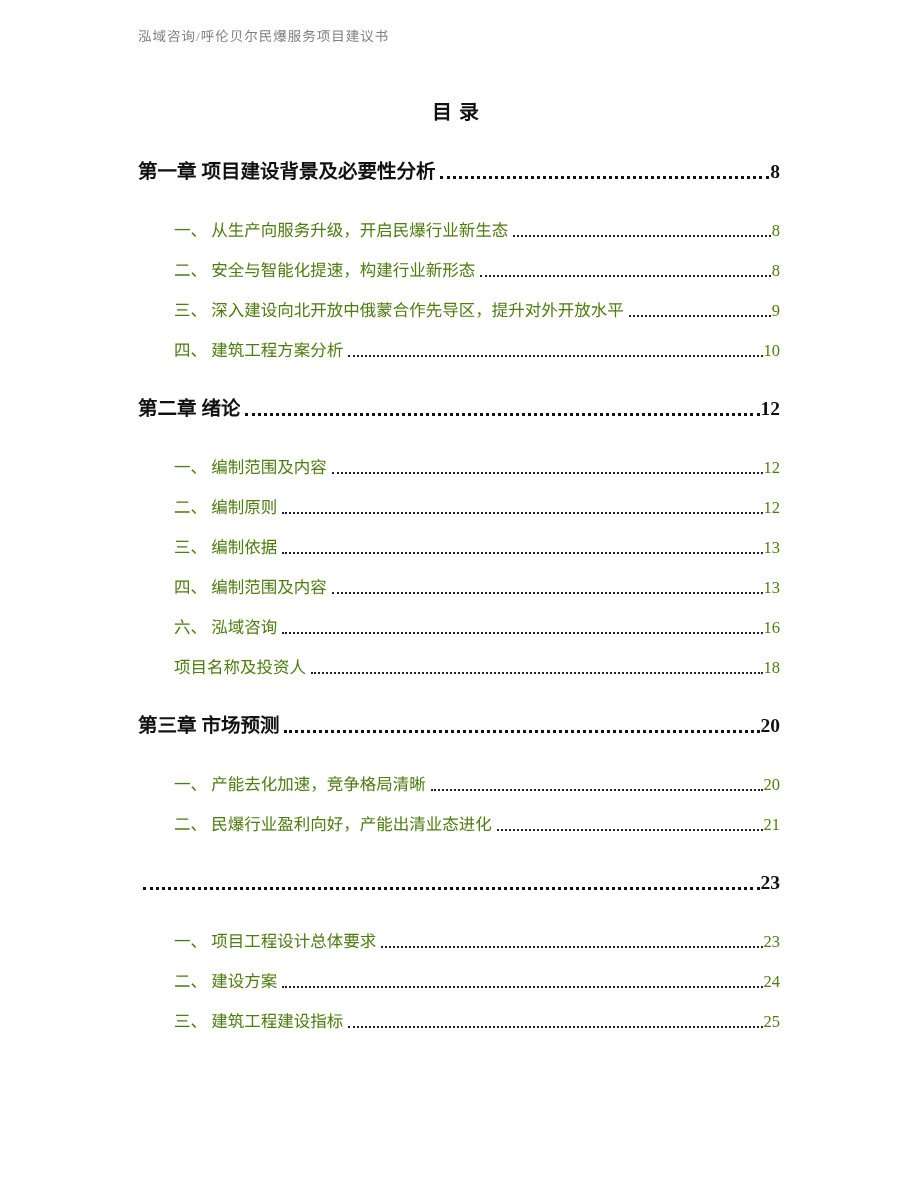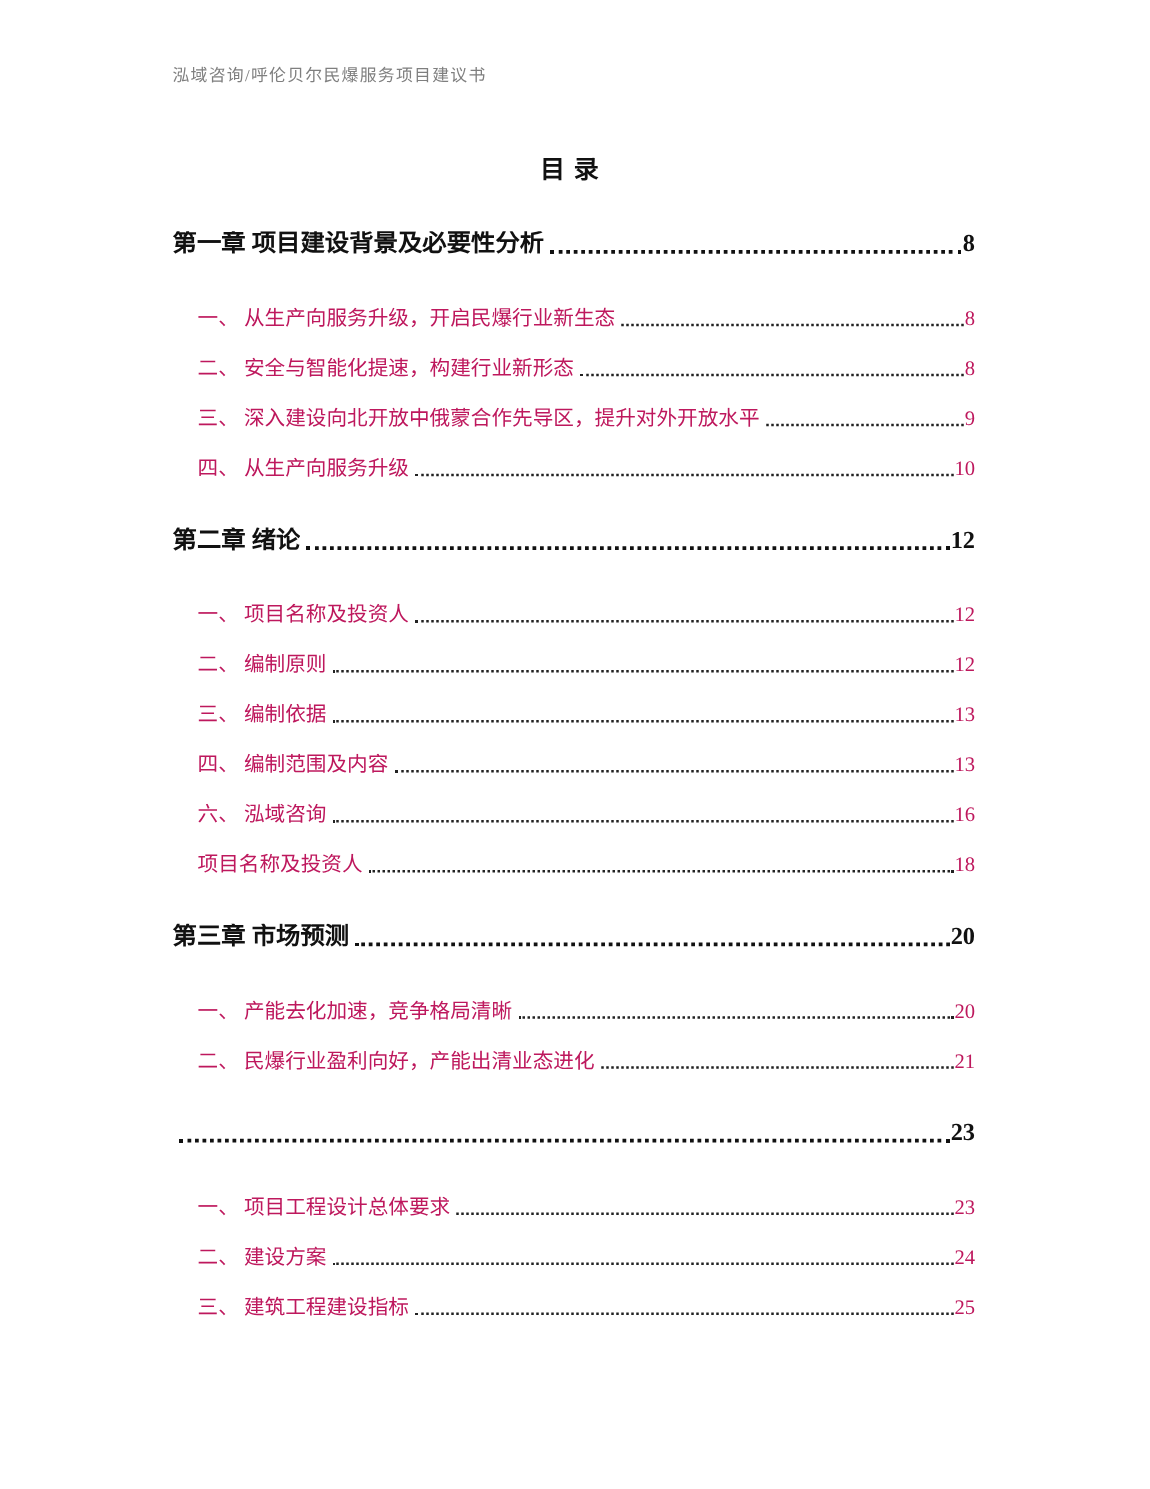--- a/index.html
+++ b/index.html
@@ -7,21 +7,21 @@
     padding: 0;
     background: #ffffff;
   }
   .page {
     position: relative;
     width: 820px;
     height: 1191px;
     margin: 0 auto;
     background: #ffffff;
     box-sizing: border-box;
-    padding: 52px 90px 0 88px;
+    padding: 28px 90px 0 88px;
     font-family: "Liberation Serif", "DejaVu Serif", serif;
     color: #1a1a1a;
     overflow: hidden;
   }
   .doc-header {
     font-size: 13.5px;
     line-height: 18px;
     color: #7f7f7f;
     letter-spacing: 1px;
   }
@@ -55,22 +55,22 @@
     line-height: 21px;
     font-weight: bold;
     color: #111111;
     margin: 16px 0 40px 0;
   }
   .row.chapter .leader { border-bottom: 3px dotted #111111; }
   .row.sub {
     font-size: 16.5px;
     line-height: 18px;
     font-weight: normal;
-    color: #be185d;
-    margin: 0 0 22px 20px;
+    color: #4d7c0f;
+    margin: 0 0 22px 36px;
   }
   .row.sub .leader { border-bottom: 2.5px dotted #222222; }
 </style>
 </head>
 <body>
 
 <main class="page">
 
   <div class="doc-header">
     <span>泓域咨询/呼伦贝尔民爆服务项目建议书</span>
@@ -94,32 +94,32 @@
       <span class="lbl">二、 安全与智能化提速，构建行业新形态</span>
       <span class="leader"></span>
       <span class="pg">8</span>
     </div>
     <div class="row sub">
       <span class="lbl">三、 深入建设向北开放中俄蒙合作先导区，提升对外开放水平</span>
       <span class="leader"></span>
       <span class="pg">9</span>
     </div>
     <div class="row sub">
-      <span class="lbl">四、 从生产向服务升级</span>
+      <span class="lbl">四、 建筑工程方案分析</span>
       <span class="leader"></span>
       <span class="pg">10</span>
     </div>
 
     <div class="row chapter">
       <span class="lbl">第二章 绪论</span>
       <span class="leader"></span>
       <span class="pg">12</span>
     </div>
     <div class="row sub">
-      <span class="lbl">一、 项目名称及投资人</span>
+      <span class="lbl">一、 编制范围及内容</span>
       <span class="leader"></span>
       <span class="pg">12</span>
     </div>
     <div class="row sub">
       <span class="lbl">二、 编制原则</span>
       <span class="leader"></span>
       <span class="pg">12</span>
     </div>
     <div class="row sub">
       <span class="lbl">三、 编制依据</span>

